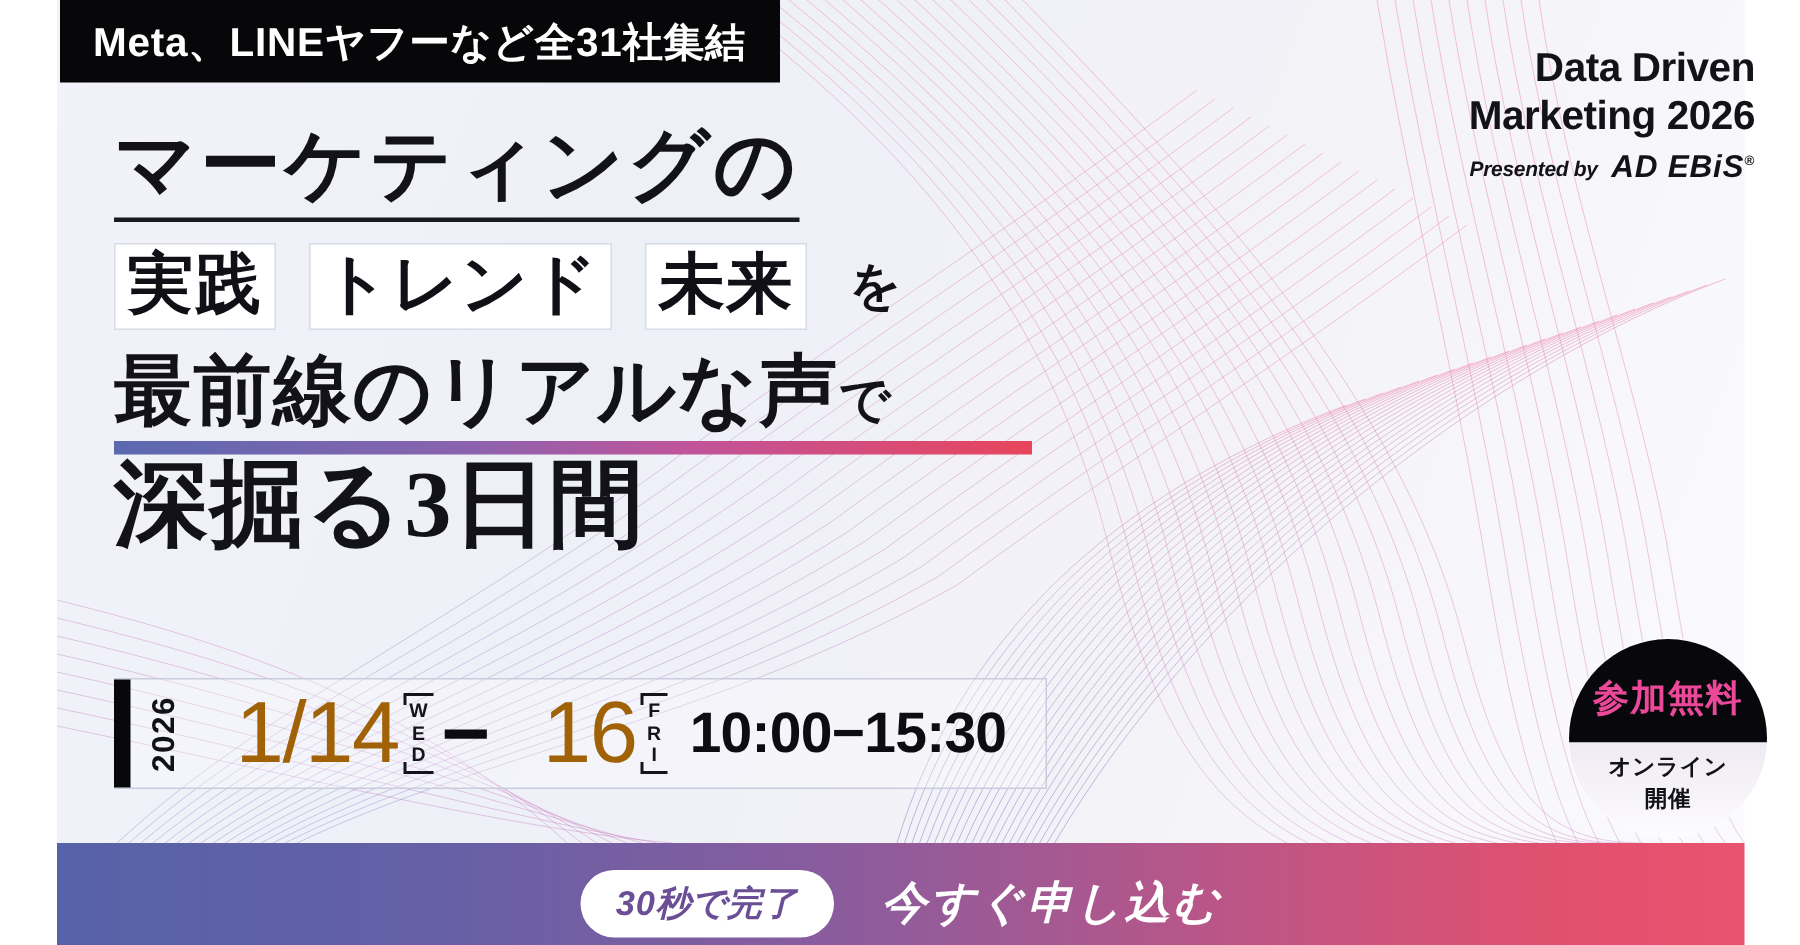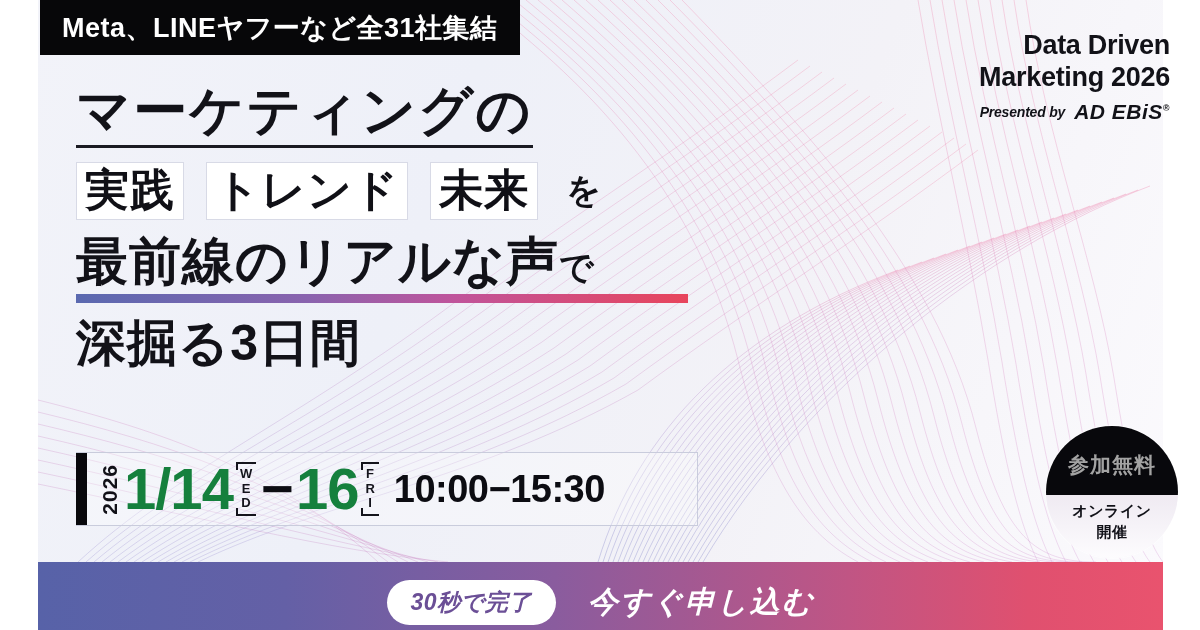--- a/index.html
+++ b/index.html
@@ -70,22 +70,22 @@
     display:flex;align-items:baseline;
     font-size:52px;font-weight:800;letter-spacing:1px;
     line-height:1.05;
   }
   .hl3 .tail{font-size:34px;font-weight:700;}
   .hl-underline{
     margin-top:6px;height:9px;width:612px;
     background:linear-gradient(90deg,#5a69b0 0%,#8a63ae 38%,#c0549b 62%,#e8455c 100%);
   }
   .hl4{
-    margin-top:14px;
-    font-size:50px;font-weight:800;letter-spacing:1px;line-height:1.05;
+    margin-top:0;
+    font-size:63px;font-weight:800;letter-spacing:1px;line-height:1.05;font-family:Liberation Serif, serif;
   }
 
   
   .datebar{
     position:absolute;left:76px;top:452px;
     width:620px;height:72px;
     border:1px solid #c9ccdc;
     background:rgba(255,255,255,.30);
     display:flex;align-items:center;
     z-index:5;
@@ -95,21 +95,21 @@
   }
   .date-inner{display:flex;align-items:center;padding-left:12px;}
   .year{
     writing-mode:vertical-rl;
     transform:rotate(180deg);
     font-size:21px;font-weight:700;letter-spacing:1px;
     color:#111118;line-height:1;
     margin-right:4px;
   }
   .bigdate{
-    font-size:58px;font-weight:700;letter-spacing:-1px;color:#15803d;line-height:1;
+    font-size:58px;font-weight:400;letter-spacing:-1px;color:#a16207;line-height:1;margin-left:33px;
   }
   .dow{
     display:inline-flex;flex-direction:column;align-items:center;
     font-size:13px;font-weight:700;line-height:1.12;color:#14141c;
     margin:0 3px;padding:3px 4px;
     border-top:2px solid #14141c;border-bottom:2px solid #14141c;
     position:relative;
   }
   .dow:before,.dow:after{
     content:"";position:absolute;width:2px;height:6px;background:#14141c;
@@ -138,23 +138,23 @@
 
   
   .badge{
     position:absolute;right:22px;bottom:72px;
     width:132px;height:132px;border-radius:50%;
     overflow:hidden;z-index:7;
     background:#f7f6fa;
     box-shadow:0 0 0 1px rgba(255,255,255,.55);
   }
   .badge-top{
-    height:52%;background:#08080c;color:#a3a3a3;
+    height:52%;background:#08080c;color:#ec4899;
     display:flex;align-items:center;justify-content:center;
-    font-size:21px;font-weight:800;letter-spacing:1px;
+    font-size:24px;font-weight:800;letter-spacing:1px;
     padding-top:10px;box-sizing:border-box;
   }
   .badge-bot{
     height:48%;
     background:linear-gradient(180deg,#efeaf2 0%,#fdfcfe 100%);
     color:#111118;
     display:flex;flex-direction:column;align-items:center;justify-content:center;
     gap:2px;padding-bottom:8px;box-sizing:border-box;
   }
   .badge-bot span{font-size:15px;font-weight:700;letter-spacing:.5px;}

